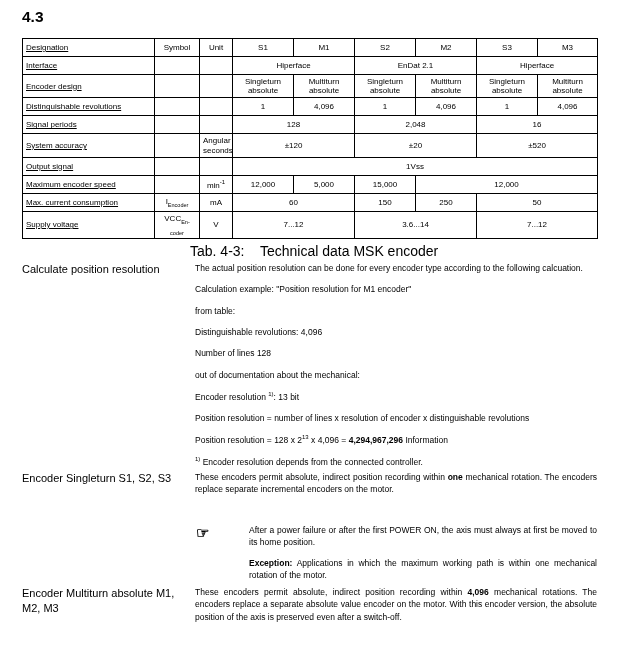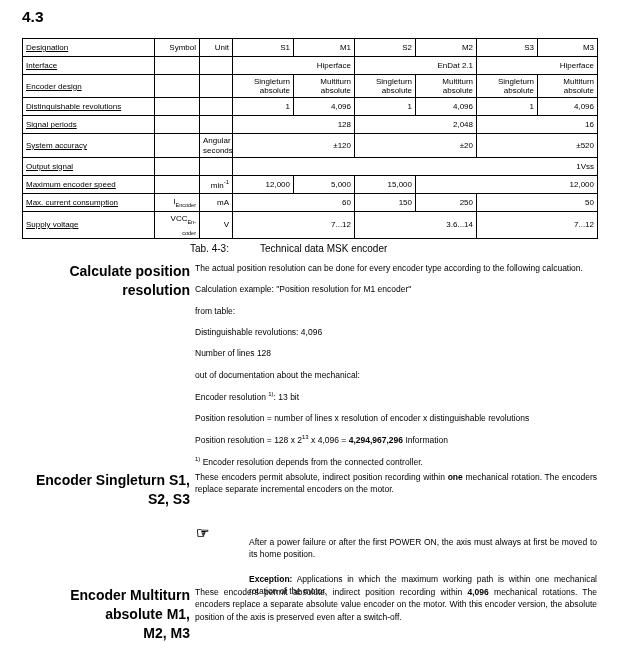--- a/index.html
+++ b/index.html
@@ -60,50 +60,50 @@
     padding: 2px 3px;
     vertical-align: middle;
     line-height: 1.15;
     height: 13px;
   }
   td.lbl {
     text-align: left;
     text-decoration: underline;
   }
   td.ctr {
-    text-align: right;
+    text-align: center;
   }
   .sub {
     font-size: 5.5px;
     vertical-align: sub;
   }
   .sup {
     font-size: 6px;
     vertical-align: super;
   }
   .tall {
     height: 22px;
   }
   
   .tabcap {
     position: absolute;
     left: 190px;
     top: 243px;
-    font-size: 10px;
+    font-size: 14px;
   }
   .tabcap .cap-num {
     display: inline-block;
     width: 70px;
   }
   .side {
     position: absolute;
     width: 168px;
-    text-align: right;
-    font-size: 14px;
-    font-weight: bold;
+    text-align: left;
+    font-size: 11px;
+    font-weight: normal;
     line-height: 1.35;
   }
   .body {
     position: absolute;
     left: 195px;
     width: 402px;
     font-size: 8.5px;
     line-height: 1.45;
     text-align: justify;
   }
@@ -119,21 +119,21 @@
     letter-spacing: -1px;
   }
   .note {
     position: absolute;
     left: 249px;
     width: 348px;
     font-size: 8.5px;
     line-height: 1.45;
     text-align: justify;
   }
-  .note p { margin: 12px 0 8px 0; }
+  .note p { margin: 0 0 8px 0; }
 </style>
 </head>
 <body>
 
 <div class="page">
 
   <div class="heading">
     <span class="num">4.3</span>
   </div>
 

